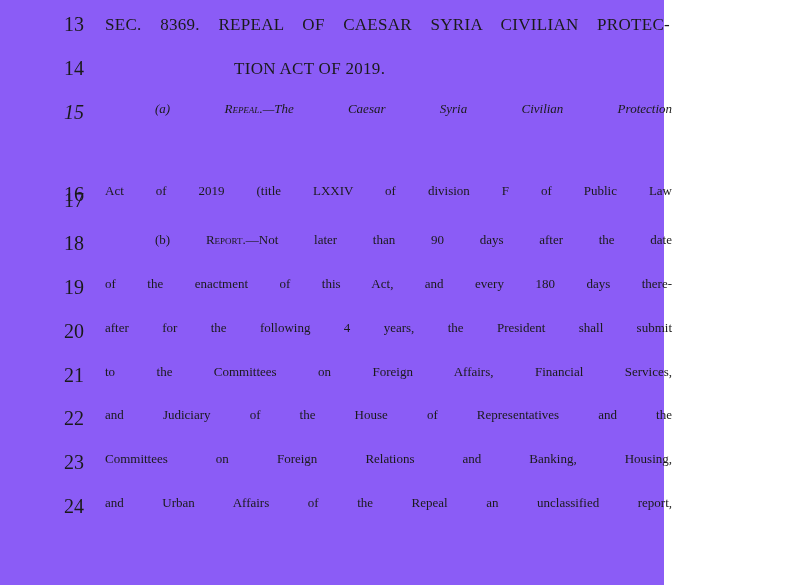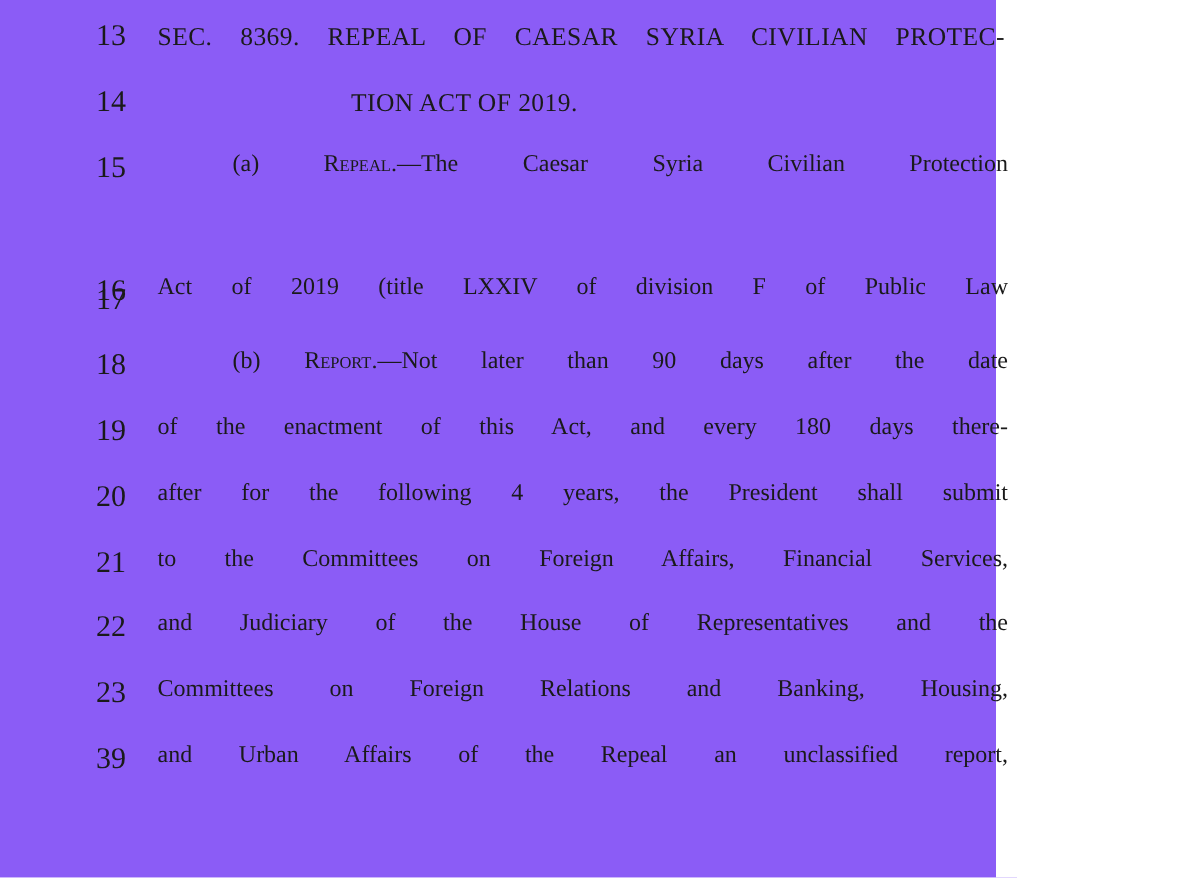--- a/index.html
+++ b/index.html
@@ -36,21 +36,21 @@
       font-family: "Liberation Serif", serif;
       font-size: 20px;
       color: #1a1a1a;
       letter-spacing: 0px;
     }
     .txt {
       position: absolute;
       left: 105px;
       width: 567px;
       font-family: "Liberation Serif", serif;
-      font-size: 16px;
+      font-size: 13px;
       text-align: justify;
       text-align-last: justify;
       white-space: nowrap;
       color: #1a1a1a;
     }
     .txt.last {
       text-align-last: left;
     }
     .txt.indent {
       left: 155px;
@@ -88,21 +88,21 @@
   <div class="line" style="top:13px;">
     <span class="ln">13</span>
     <span class="txt heading line1" style="top:2px;">SEC. 8369. REPEAL OF CAESAR SYRIA CIVILIAN PROTEC-</span>
   </div>
 
   <div class="line" style="top:57px;">
     <span class="ln">14</span>
     <span class="txt heading line2" style="top:2px;">TION ACT OF 2019.</span>
   </div>
 
-  <div class="line" style="top:101px;">
+  <div class="line" style="top:101px;font-style:italic;">
     <span class="ln">15</span>
     <span class="txt indent"><span class="inline">(a)</span> <span class="inline sc">Repeal</span><span class="inline">.—</span><span class="inline">The Caesar Syria Civilian Protection</span></span>
   </div>
 
   <div class="line" style="top:145px;margin-top:38px;">
     <span class="ln">16</span>
     <span class="txt">Act of 2019 (title LXXIV of division F of Public Law</span>
   </div>
 
   <div class="line" style="top:189px;">
@@ -133,17 +133,17 @@
     <span class="ln">22</span>
     <span class="txt">and Judiciary of the House of Representatives and the</span>
   </div>
 
   <div class="line" style="top:451px;padding-left:46px;">
     <span class="ln">23</span>
     <span class="txt">Committees on Foreign Relations and Banking, Housing,</span>
   </div>
 
   <div class="line" style="top:495px;">
-    <span class="ln">39</span>
+    <span class="ln">24</span>
     <span class="txt">and Urban Affairs of the Repeal an unclassified report,</span>
   </div>
 
 </div>
 
 </body></html>

